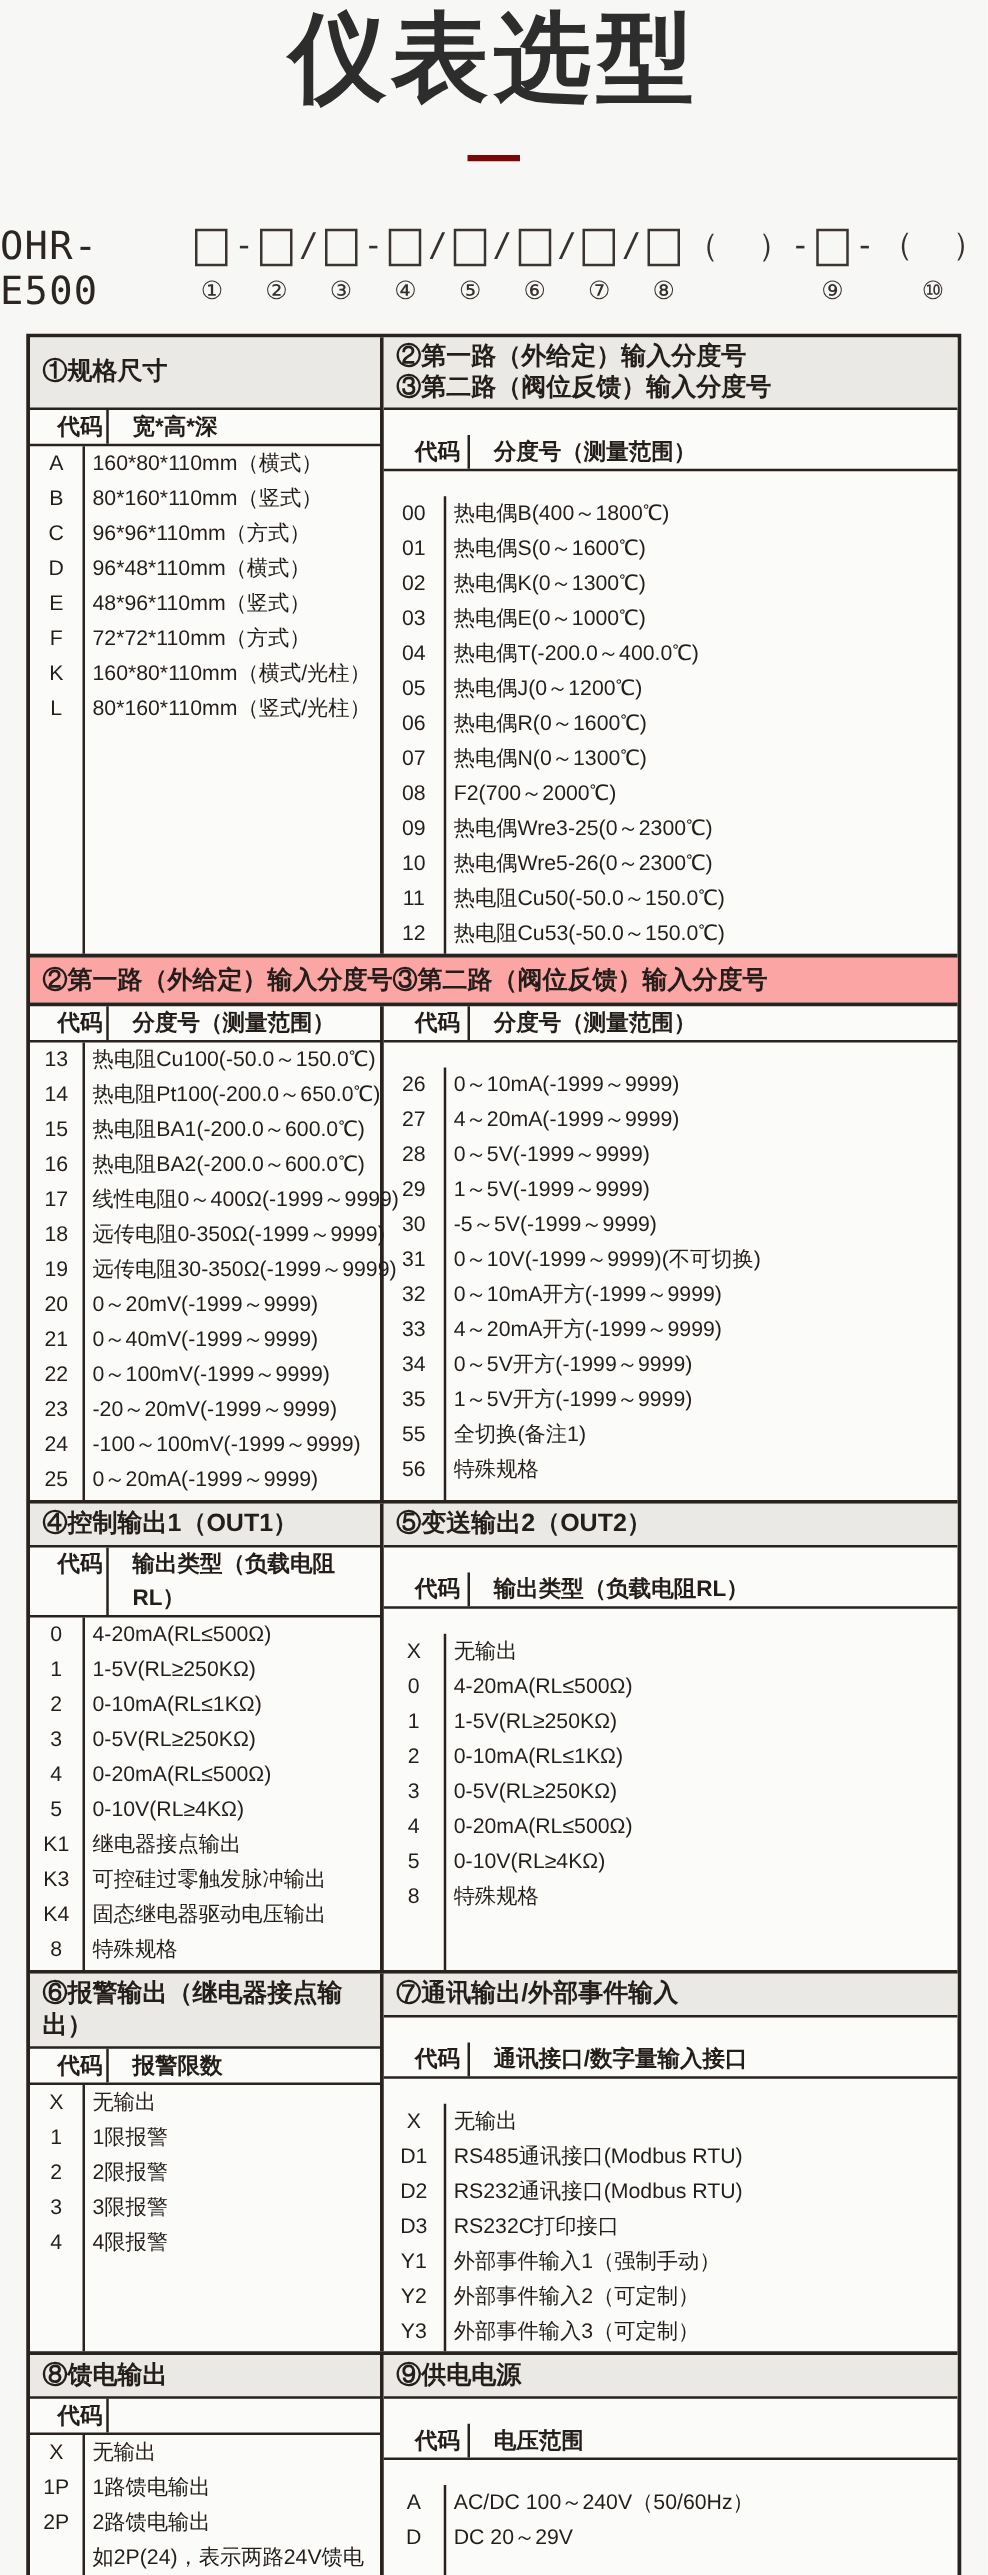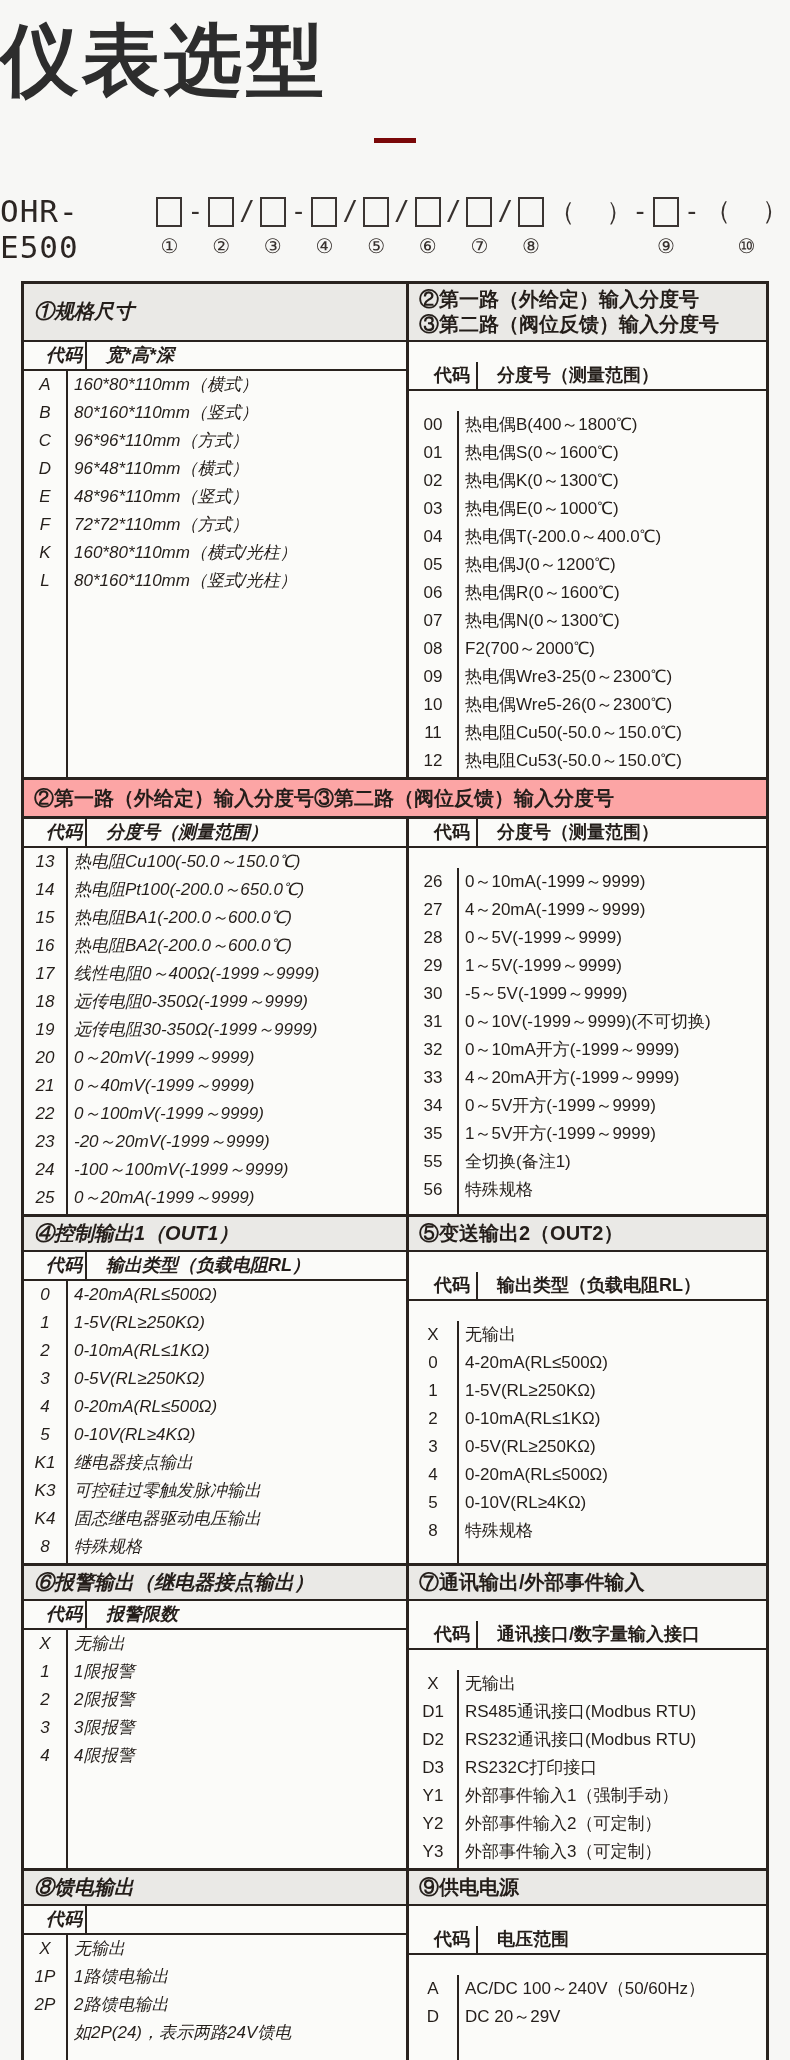--- a/index.html
+++ b/index.html
@@ -3,21 +3,21 @@
 <meta charset="utf-8">
 <style>
   html,body { margin:0; padding:0; }
   body {
     width:790px; min-height:2060px;
     background:#f7f7f5;
     font-family:"Liberation Sans", sans-serif;
     color:#241e1a;
   }
   .title {
-    margin:16px 0 0; 
+    margin:2px 0 0; text-align:center;
     font-size:78px; line-height:1.15; font-weight:bold;
     letter-spacing:4px; color:#2d2d2d;
   }
   .dash { width:42px; height:5px; background:#7a0808; margin:32px auto 0; }
 
   
   .model {
     display:flex; align-items:flex-start; justify-content:center;
     margin-top:50px; font-family:"DejaVu Sans Mono", monospace; color:#37312e;
   }
@@ -29,21 +29,21 @@
   .mparen { font-size:26px; line-height:34px; white-space:pre; }
 
   
   .otable {
     width:742px; margin:16px auto 0;
     border:3px solid #29231f; background:#fbfbf9;
   }
   .otable > * + * { border-top:3px solid #29231f; }
   .band { display:flex; align-items:stretch; }
   .cell { display:flex; flex-direction:column; min-width:0; }
-  .cell.left { width:382px; flex:none;font-style:italic; }
+  .cell.left { width:280px; flex:none; }
   .cell.right { flex:1; border-left:3px solid #29231f;gap:20px; }
 
   .banner {
     background:#eae9e6; font-weight:bold; font-size:20px;
     padding:4px 10px; border-bottom:2px solid #29231f;
     display:flex; flex-direction:column; justify-content:center;
   }
   .banner div { line-height:25px; }
   .band1 .banner { height:58px; box-sizing:border-box; }
   .fullbanner {

